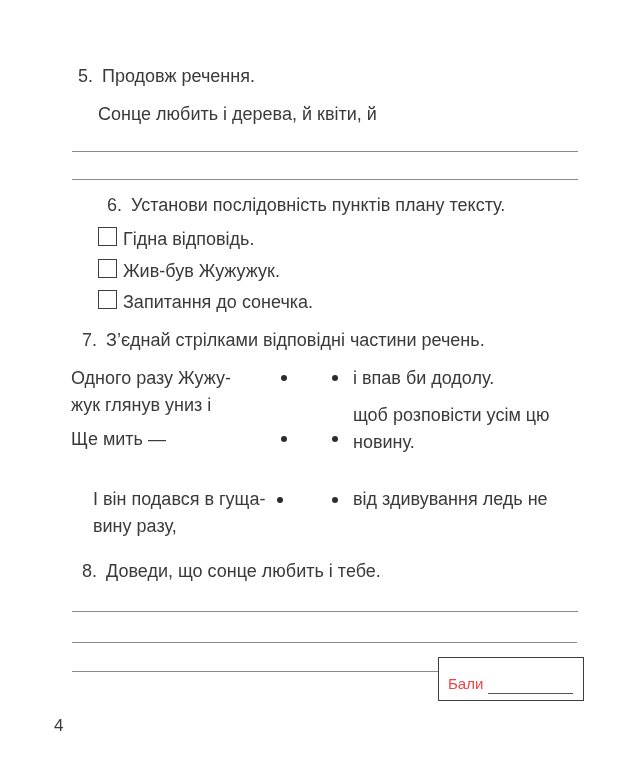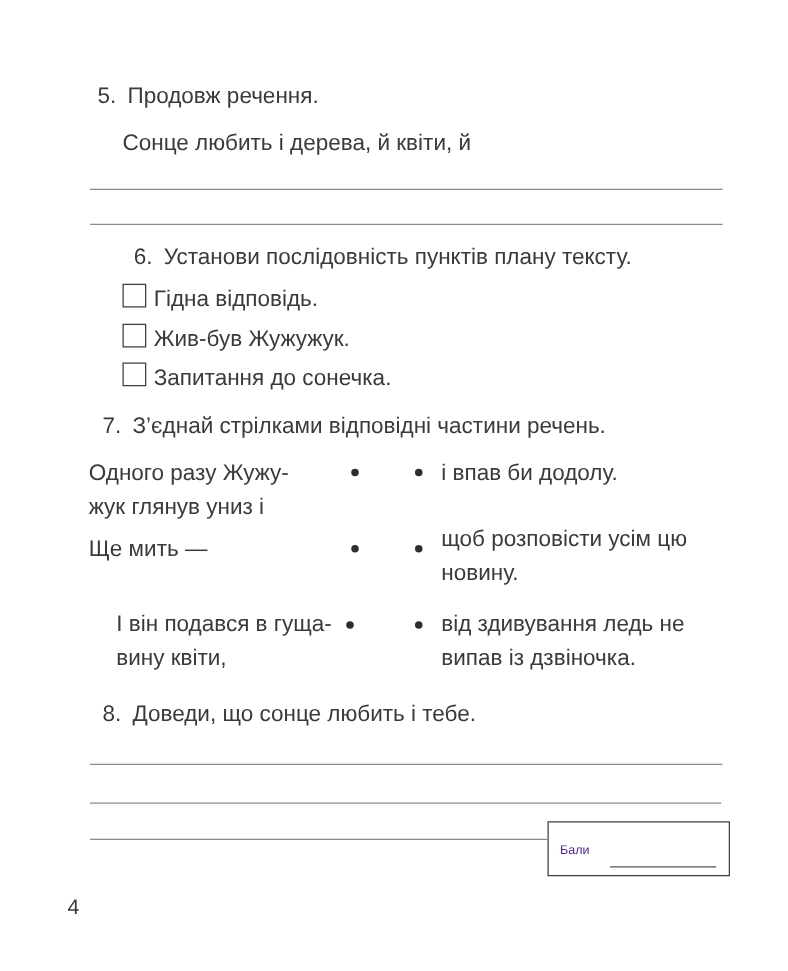--- a/index.html
+++ b/index.html
@@ -29,21 +29,21 @@
   .pair-line{line-height:27px;white-space:nowrap;}
   .dot{
     position:absolute;width:6px;height:6px;border-radius:50%;
     background:#2d2d2d;
   }
   .score-box{
     position:absolute;left:438px;top:657px;width:146px;height:44px;
     border:1.6px solid #3f3f3f;background:#ffffff;box-sizing:border-box;
   }
   .score-label{
-    position:absolute;left:9px;top:17px;font-size:10px;color:#4c1d95;
+    position:absolute;left:9px;top:17px;font-size:15px;color:#ef4444;
     white-space:nowrap;
   }
   .score-line{
     position:absolute;left:49px;top:35px;width:85px;height:0;
     border-top:1.4px solid #555555;
   }
   .page-num{position:absolute;left:54px;top:716px;font-size:17px;}
 </style>
 </head>
 <body>
@@ -82,34 +82,33 @@
   <div class="dot" style="left:332px;top:375px;"></div>
   <div class="pair-col" style="left:353px;top:365px;">
     <div class="pair-line">і впав би додолу.</div>
   </div>
 
   <div class="pair-col" style="left:71px;top:426px;">
     <div class="pair-line">Ще мить —</div>
   </div>
   <div class="dot" style="left:281px;top:436px;"></div>
   <div class="dot" style="left:332px;top:436px;"></div>
-  <div class="pair-col" style="left:353px;top:418px;">
+  <div class="pair-col" style="left:353px;top:402px;">
     <div class="pair-line">щоб розповісти усім цю</div>
     <div class="pair-line">новину.</div>
   </div>
 
   <div class="pair-col" style="left:71px;top:486px;margin-left:22px;">
     <div class="pair-line">І він подався в гуща-</div>
-    <div class="pair-line">вину квіти,</div>
+    <div class="pair-line">вину разу,</div>
   </div>
   <div class="dot" style="left:277px;top:497px;"></div>
   <div class="dot" style="left:332px;top:497px;"></div>
   <div class="pair-col" style="left:353px;top:486px;">
     <div class="pair-line">від здивування ледь не</div>
-    <div class="pair-line">випав із дзвіночка.</div>
   </div>
 
   <div class="q-header" style="left:82px;top:561px;">
     <span class="q-num">8.</span><span class="q-title">Доведи, що сонце любить і тебе.</span>
   </div>
   <div class="ans-line" style="left:72px;top:611px;width:506px;"></div>
   <div class="ans-line" style="left:72px;top:642px;width:505px;"></div>
   <div class="ans-line" style="left:72px;top:671px;width:366px;"></div>
 
   <div class="score-box">

